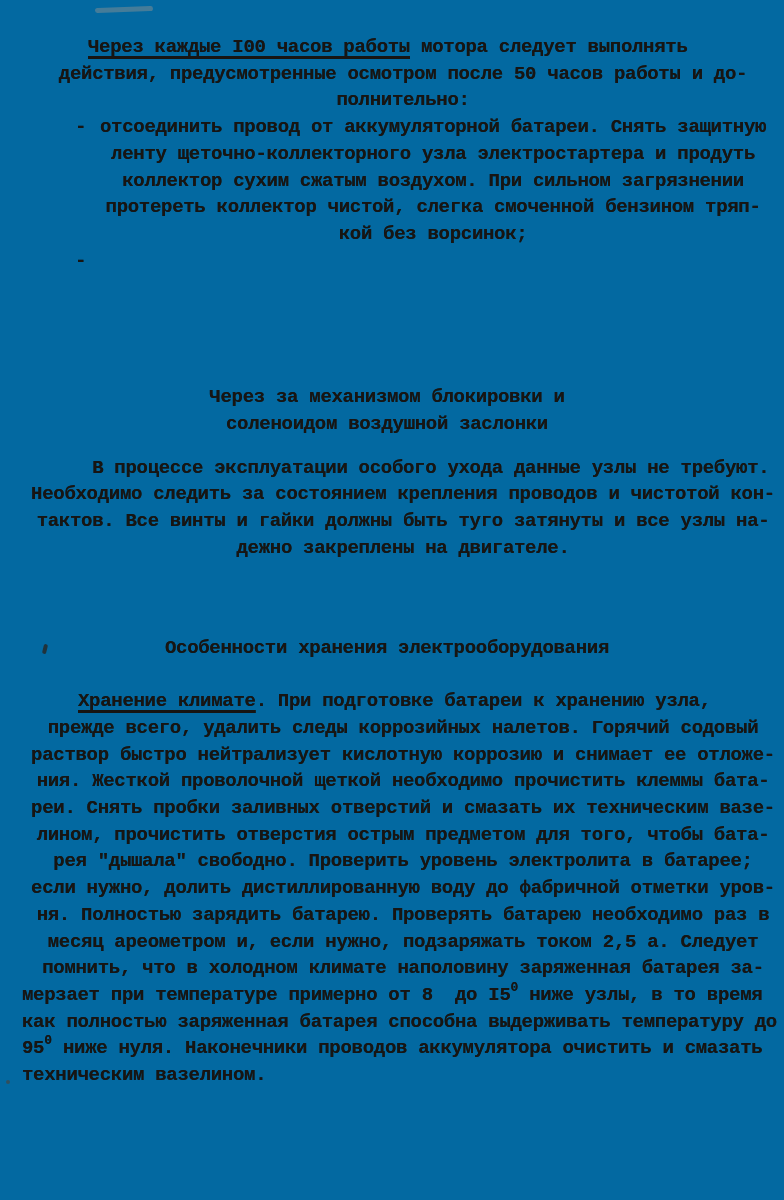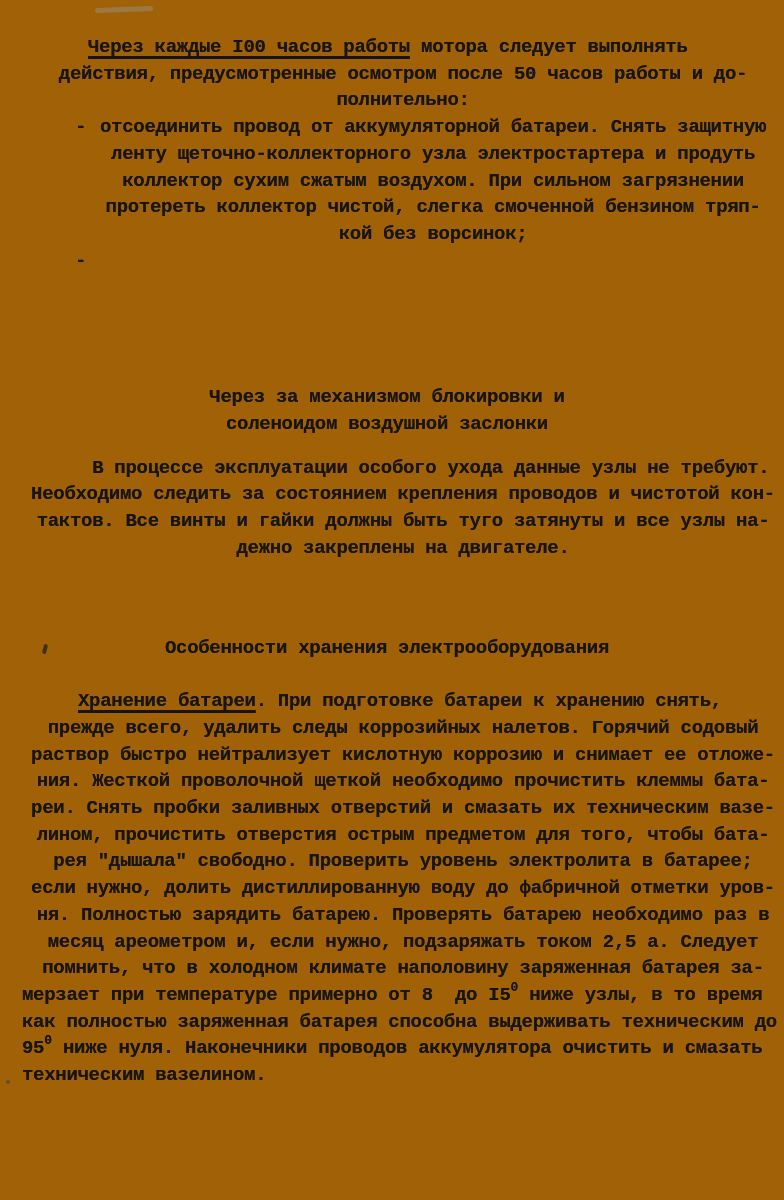--- a/index.html
+++ b/index.html
@@ -3,21 +3,21 @@
 <meta charset="utf-8">
 <style>
   * { margin: 0; padding: 0; box-sizing: border-box; }
   html, body { width: 784px; background: #ffffff; }
   body { height: 1200px; overflow: hidden; }
 
   .page {
     position: relative;
     width: 784px;
     height: 1200px;
-    background: #a16207;
+    background: #0369a1;
     padding: 34px 0 0 22px;
     font-family: "Liberation Mono", "DejaVu Sans Mono", monospace;
     font-weight: 700;
     font-size: 19px;
     line-height: 26.7px;
     letter-spacing: -0.3px;
     color: #171513;
     text-shadow: 0 0 0.5px rgba(20,18,15,0.75);
   }
 
@@ -106,30 +106,30 @@
   <div class="heading-center care-heading">Через за механизмом блокировки и
 соленоидом воздушной заслонки</div>
   <div class="pre care-body">     В процессе эксплуатации особого ухода данные узлы не требуют.
 Необходимо следить за состоянием крепления проводов и чистотой кон-
 тактов. Все винты и гайки должны быть туго затянуты и все узлы на-
 дежно закреплены на двигателе.</div>
 
   <div class="heading-center storage-heading">Особенности хранения электрооборудования</div>
 
   <div>
-    <div class="line storage-lead"><span class="u">Хранение батареи</span><span>. При подготовке батареи к хранению снять,</span></div>
+    <div class="line storage-lead"><span class="u">Хранение климате</span><span>. При подготовке батареи к хранению узла,</span></div>
     <div class="pre">прежде всего, удалить следы коррозийных налетов. Горячий содовый
 раствор быстро нейтрализует кислотную коррозию и снимает ее отложе-
 ния. Жесткой проволочной щеткой необходимо прочистить клеммы бата-
 реи. Снять пробки заливных отверстий и смазать их техническим вазе-
 лином, прочистить отверстия острым предметом для того, чтобы бата-
 рея "дышала" свободно. Проверить уровень электролита в батарее;
 если нужно, долить дистиллированную воду до фабричной отметки уров-
 ня. Полностью зарядить батарею. Проверять батарею необходимо раз в
 месяц ареометром и, если нужно, подзаряжать током 2,5 а. Следует
 помнить, что в холодном климате наполовину заряженная батарея за-</div>
     <div class="line"><span>мерзает при температуре примерно от 8  до I5</span><sup class="tw">0</sup><span> ниже узлы, в то время</span></div>
-    <div class="line">как полностью заряженная батарея способна выдерживать техническим до</div>
+    <div class="line">как полностью заряженная батарея способна выдерживать температуру до</div>
     <div class="line"><span>95</span><sup class="tw">0</sup><span> ниже нуля. Наконечники проводов аккумулятора очистить и смазать</span></div>
     <div class="line">техническим вазелином.</div>
   </div>
 
 </div>
 
 </body></html>

